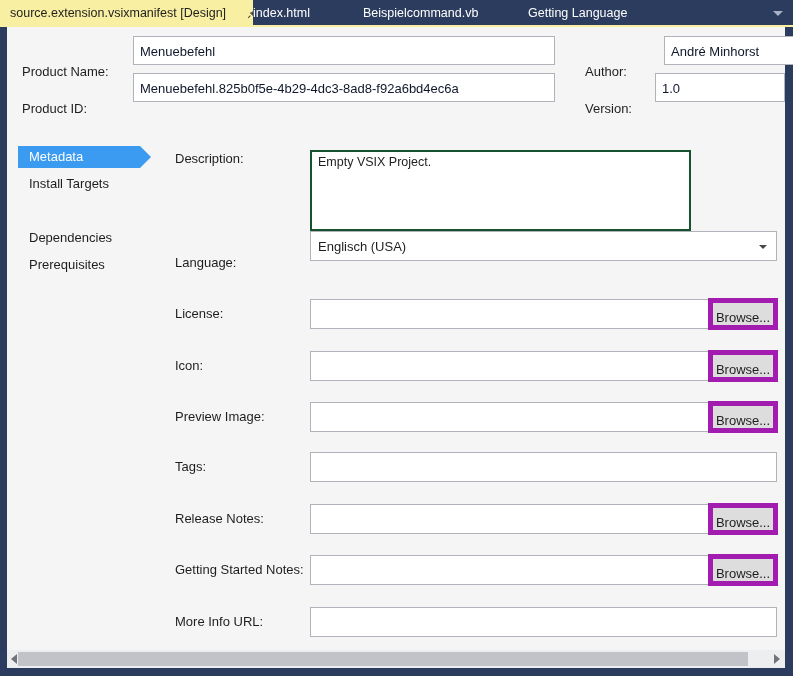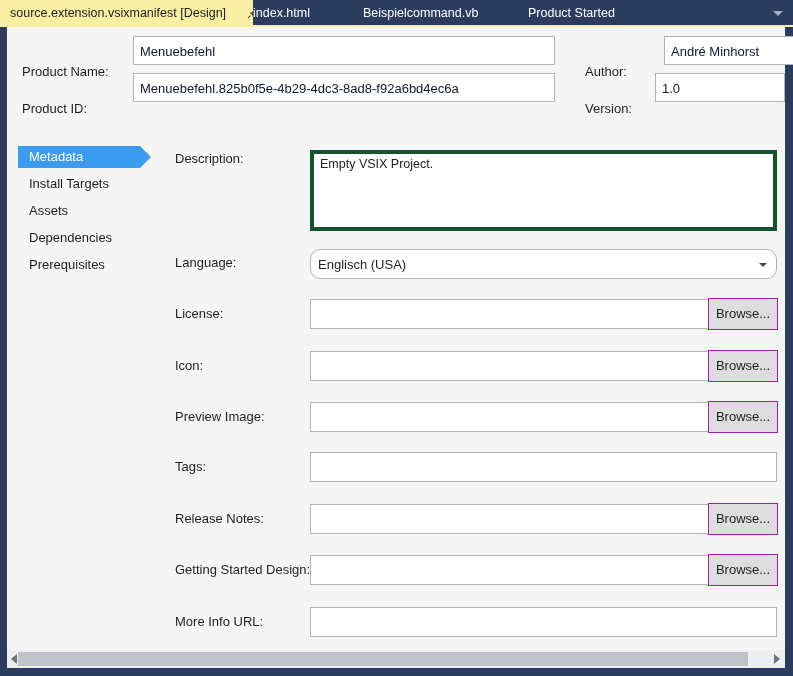--- a/index.html
+++ b/index.html
@@ -37,26 +37,26 @@
   .nav-item{position:absolute;left:11px;width:122px;height:22px;line-height:22px;padding-left:11px;font-size:13px;color:#1e1e1e;cursor:default;}
   .nav-item.selected{background:#3a9bf0;color:#fdfdff;}
   .nav-item.selected::after{content:"";position:absolute;left:100%;top:0;width:0;height:0;border-top:11px solid transparent;border-bottom:11px solid transparent;border-left:11px solid #3a9bf0;}
   .nav-0{top:119px;}.nav-1{top:146px;}.nav-2{top:173px;}.nav-3{top:200px;}.nav-4{top:227px;}
 
   
   .f-lbl{left:168px;}
   .combo{position:absolute;left:303px;width:467px;height:30px;background:#ffffff;border:1px solid #b0b3ba;font-size:13px;color:#1e1e1e;display:flex;align-items:center;padding:0 24px 0 7px;cursor:default;}
   .combo .arrow{position:absolute;right:9px;top:13px;width:0;height:0;border-left:4px solid transparent;border-right:4px solid transparent;border-top:4px solid #44474c;}
   .textin{left:303px;width:467px;height:30px;}
-  .desc{position:absolute;left:303px;top:123px;width:467px;height:81px;background:#fff;border:4px solid #14532d;font-size:12.5px;color:#1e1e1e;padding:3px 6px;resize:none;outline:none;}
-  .browse{position:absolute;left:701px;width:70px;height:32px;background:#dddddd;border:1px solid #a21caf;font-size:13px;color:#1e1e1e;text-align:center;line-height:30px;cursor:default;}
+  .desc{position:absolute;left:303px;top:123px;width:381px;height:81px;background:#fff;border:2px solid #14532d;font-size:12.5px;color:#1e1e1e;padding:3px 6px;resize:none;outline:none;}
+  .browse{position:absolute;left:701px;width:70px;height:32px;background:#dddddd;border:5px solid #a21caf;font-size:13px;color:#1e1e1e;text-align:center;line-height:30px;cursor:default;}
 
   
   .r-desc-lbl{top:124px;}
-  .r-lang-lbl{top:228px;}  .r-lang-combo{top:222px;border-radius:10px;}
+  .r-lang-lbl{top:228px;}  .r-lang-combo{top:204px;}
   .r-lic-lbl{top:279px;}   .r-lic-combo{top:272px;}  .r-lic-browse{top:271px;}
   .r-icon-lbl{top:331px;}  .r-icon-combo{top:324px;} .r-icon-browse{top:323px;}
   .r-prev-lbl{top:382px;}  .r-prev-combo{top:375px;} .r-prev-browse{top:374px;}
   .r-tags-lbl{top:432px;}  .r-tags-in{top:425px;}
   .r-rel-lbl{top:484px;}   .r-rel-combo{top:477px;}  .r-rel-browse{top:476px;}
   .r-gsg-lbl{top:535px;}   .r-gsg-combo{top:528px;}  .r-gsg-browse{top:527px;}
   .r-url-lbl{top:587px;}   .r-url-in{top:580px;}
 
   
   .hscroll{position:absolute;left:7px;top:650px;width:778px;height:18px;background:#edeef0;}
@@ -84,40 +84,39 @@
       </span>
 
     </div>
     <div class="tab t2">
       <span>index.html</span>
     </div>
     <div class="tab t3">
       <span>Beispielcommand.vb</span>
     </div>
     <div class="tab t4">
-      <span>Product Started</span>
+      <span>Getting Language</span>
     </div>
     <div class="tab-chevron"></div>
   </div>
   <div class="tab-underline"></div>
 
   <div class="content">
 
     <div class="lbl lbl-pname">Product Name:</div>
     <input class="tbox in-pname" value="Menuebefehl" style="">
     <div class="lbl lbl-pid">Product ID:</div>
     <input class="tbox in-pid" value="Menuebefehl.825b0f5e-4b29-4dc3-8ad8-f92a6bd4ec6a" style="">
     <div class="lbl lbl-author">Author:</div>
     <input class="tbox in-author" value="André Minhorst" style="">
     <div class="lbl lbl-version">Version:</div>
     <input class="tbox in-version" value="1.0" style="">
 
     <div class="nav-item nav-0 selected">Metadata</div>
     <div class="nav-item nav-1">Install Targets</div>
-    <div class="nav-item nav-2">Assets</div>
     <div class="nav-item nav-3">Dependencies</div>
     <div class="nav-item nav-4">Prerequisites</div>
 
     <div class="lbl f-lbl r-desc-lbl">Description:</div>
     <textarea class="desc" style="">Empty VSIX Project.</textarea>
 
     <div class="lbl f-lbl r-lang-lbl">Language:</div>
     <div class="combo r-lang-combo">
       <span>Englisch (USA)</span>
       <span class="arrow"></span>
@@ -147,21 +146,21 @@
     <div class="lbl f-lbl r-tags-lbl">Tags:</div>
     <input class="tbox textin r-tags-in" value="" style="">
 
     <div class="lbl f-lbl r-rel-lbl">Release Notes:</div>
     <div class="combo r-rel-combo">
       <span></span>
       <span class="arrow"></span>
     </div>
     <div class="browse r-rel-browse">Browse...</div>
 
-    <div class="lbl f-lbl r-gsg-lbl">Getting Started Design:</div>
+    <div class="lbl f-lbl r-gsg-lbl">Getting Started Notes:</div>
     <div class="combo r-gsg-combo">
       <span></span>
       <span class="arrow"></span>
     </div>
     <div class="browse r-gsg-browse">Browse...</div>
 
     <div class="lbl f-lbl r-url-lbl">More Info URL:</div>
     <input class="tbox textin r-url-in" value="" style="">
   </div>
 

